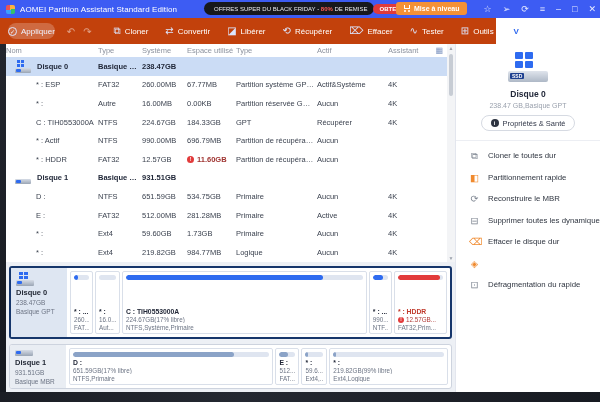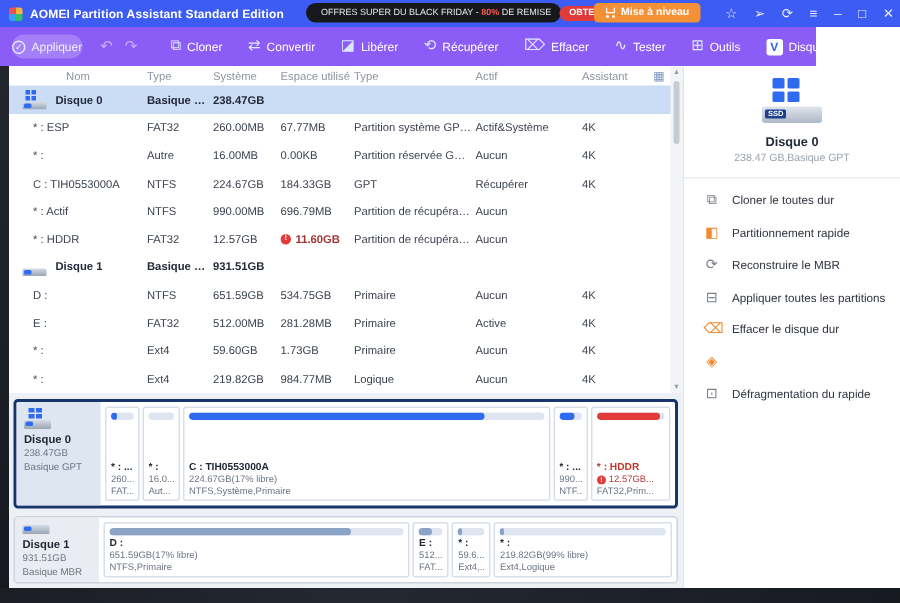--- a/index.html
+++ b/index.html
@@ -2,55 +2,55 @@
 <html><head>
 <meta charset="utf-8">
 <style>
 *{margin:0;padding:0;box-sizing:border-box;font-family:"Liberation Sans",sans-serif;}
 html,body{width:600px;height:402px;overflow:hidden;}
 body{position:relative;background:#fff;}
 
 
 .titlebar{position:absolute;left:0;top:0;width:600px;height:18px;background:#3d5cf3;display:flex;align-items:center;color:#fff;z-index:5;}
 .applogo{width:9px;height:9px;margin:0 5px 0 6px;border-radius:2px;background:conic-gradient(#ffb23e 0 25%,#35c06b 0 50%,#3aa0ff 0 75%,#e85454 0);}
-.apptitle{font-size:8px;font-weight:bold;letter-spacing:.1px;}
+.apptitle{font-size:8px;font-weight:normal;letter-spacing:.1px;}
 .promo{position:absolute;left:204px;top:2px;height:13px;width:170px;background:#17181c;border-radius:7px;display:flex;align-items:center;padding:0 2px 0 6px;}
 .gift{width:6px;height:6px;background:#b9bdc6;border-radius:1px;margin-right:4px;}
 .promo-text{font-size:6px;color:#e8e9ee;white-space:nowrap;}
 .promo-text .pct{color:#ff5a52;font-weight:bold;}
 .obtenir{margin-left:5px;background:#e03a3a;border-radius:6px;font-size:6px;font-weight:bold;color:#fff;padding:2px 7px;white-space:nowrap;}
 .upgrade{position:absolute;left:396px;top:2px;height:13px;background:#f49136;border-radius:3px;display:flex;align-items:center;gap:3px;padding:0 7px;font-size:7px;font-weight:bold;color:#fff;}
 .cart{position:relative;width:8px;height:7px;}
 .cart .bkt{position:absolute;left:1px;top:0;width:6px;height:4px;border:1px solid #fff;border-top:none;border-radius:0 0 1px 1px;}
 .cart .w1,.cart .w2{position:absolute;bottom:0;width:2px;height:2px;border-radius:50%;background:#fff;}
 .cart .w1{left:1px}.cart .w2{left:5px}
 .tb-icons{position:absolute;right:4px;top:0;height:18px;display:flex;align-items:center;gap:11px;font-size:9px;color:#e7ebff;}
 .tb-icons span{cursor:default;line-height:1;}
 
 
-.toolbar{position:absolute;left:0;top:18px;width:544px;height:26px;background:#8b5cf6;display:flex;align-items:center;color:#fff;z-index:5;}
+.toolbar{position:absolute;left:0;top:18px;width:496px;height:26px;background:#c2410c;display:flex;align-items:center;color:#fff;z-index:5;}
 .applybtn{margin-left:8px;width:78px;height:16px;border-radius:9px;background:rgba(255,255,255,.22);display:flex;align-items:center;justify-content:center;gap:4px;font-size:8px;color:#eef2ff;}
 .applybtn .chk{width:9px;height:9px;border-radius:50%;border:1px solid #dfe6ff;font-size:6px;display:flex;align-items:center;justify-content:center;}
 .undoredo{display:flex;gap:8px;margin-left:12px;font-size:10px;color:rgba(255,255,255,.5);}
 .tbtns{display:flex;align-items:center;gap:17px;margin-left:22px;}
 .tbtn{display:flex;align-items:center;gap:4px;font-size:8px;white-space:nowrap;cursor:default;}
 .tbtn .ic{font-size:10px;line-height:1;color:#dce6ff;}
 .tbtn .vbox{width:11px;height:11px;background:#fff;border-radius:2px;color:#2b66ee;font-weight:bold;font-size:8px;display:flex;align-items:center;justify-content:center;}
 
 
 .desk-left{position:absolute;left:0;top:44px;width:6px;height:348px;background:linear-gradient(#23262e,#161920);}
 .desk-bottom{position:absolute;left:0;top:392px;width:600px;height:10px;background:linear-gradient(90deg,#1b1e25,#242831 40%,#171a21);}
 
 
 .table{position:absolute;left:6px;top:44px;width:449px;height:218px;background:#fff;}
 .thead{display:grid;grid-template-columns:92px 44px 45px 49px 81px 71px 1fr;height:13px;align-items:center;font-size:7.5px;color:#8d939f;}
-.thead .c0{text-align:center;}
+.thead .c0{}
 .trow{display:grid;grid-template-columns:92px 44px 45px 49px 81px 71px 48px;height:18.6px;align-items:center;font-size:7.5px;color:#3c4350;}
 .trow>div{white-space:nowrap;overflow:hidden;text-overflow:ellipsis;padding-right:3px;}
-.trow .c0{padding-left:16px;}
+.trow .c0{padding-left:30px;}
 .trow.disk{font-weight:bold;color:#22293a;}
 .trow.disk .c0{padding-left:0;display:flex;align-items:center;gap:5px;}
 .trow.selected{background:#cbdcf5;}
 .dicon{width:17px;height:13px;margin-left:9px;position:relative;flex:0 0 auto;}
 .dicon .wl{position:absolute;left:2px;top:0;display:grid;grid-template-columns:3px 3px;grid-template-rows:3px 3px;gap:1px;}
 .dicon .wl i{background:#2e6bf0;}
 .dicon .db{position:absolute;left:0;bottom:0;width:16px;height:5px;border-radius:1px;background:linear-gradient(#d6dce6,#9aa5b4);}
 .dicon .db::after{content:"";position:absolute;left:1px;top:1px;width:5px;height:3px;background:#2e6bf0;border-radius:1px;}
 .warncell{display:flex;align-items:center;gap:3px;color:#a03532;font-weight:bold;}
 .wdot{width:7px;height:7px;border-radius:50%;background:#e23b3b;color:#fff;font-size:5px;font-weight:bold;display:flex;align-items:center;justify-content:center;flex:0 0 auto;}
@@ -329,38 +329,42 @@
       <span class="wl">
           <i></i>
           <i></i>
           <i></i>
           <i></i>
         </span>
       <span class="db"></span>
     </div>
     <div class="sb-name">Disque 0</div>
     <div class="sb-info">238.47 GB,Basique GPT</div>
+    <div class="propbtn">
+      <span class="info-i">i</span>
+      <span>Propriétés &amp; Santé</span>
+    </div>
   </div>
   <div class="sb-div"></div>
   <div class="sb-actions">
       <div class="sb-action">
         <span class="aic gray">⧉</span>
         <span>Cloner le toutes dur</span>
       </div>
       <div class="sb-action">
         <span class="aic orange">◧</span>
         <span>Partitionnement rapide</span>
       </div>
       <div class="sb-action">
         <span class="aic gray">⟳</span>
         <span>Reconstruire le MBR</span>
       </div>
       <div class="sb-action">
         <span class="aic gray">⊟</span>
-        <span>Appliquer toutes les partitions</span>
+        <span>Supprimer toutes les dynamique</span>
       </div>
       <div class="sb-action">
         <span class="aic orange">⌫</span>
         <span>Effacer le disque dur</span>
       </div>
       <div class="sb-action">
         <span class="aic orange">◈</span>
       </div>
       <div class="sb-action">
         <span class="aic gray">⊡</span>

